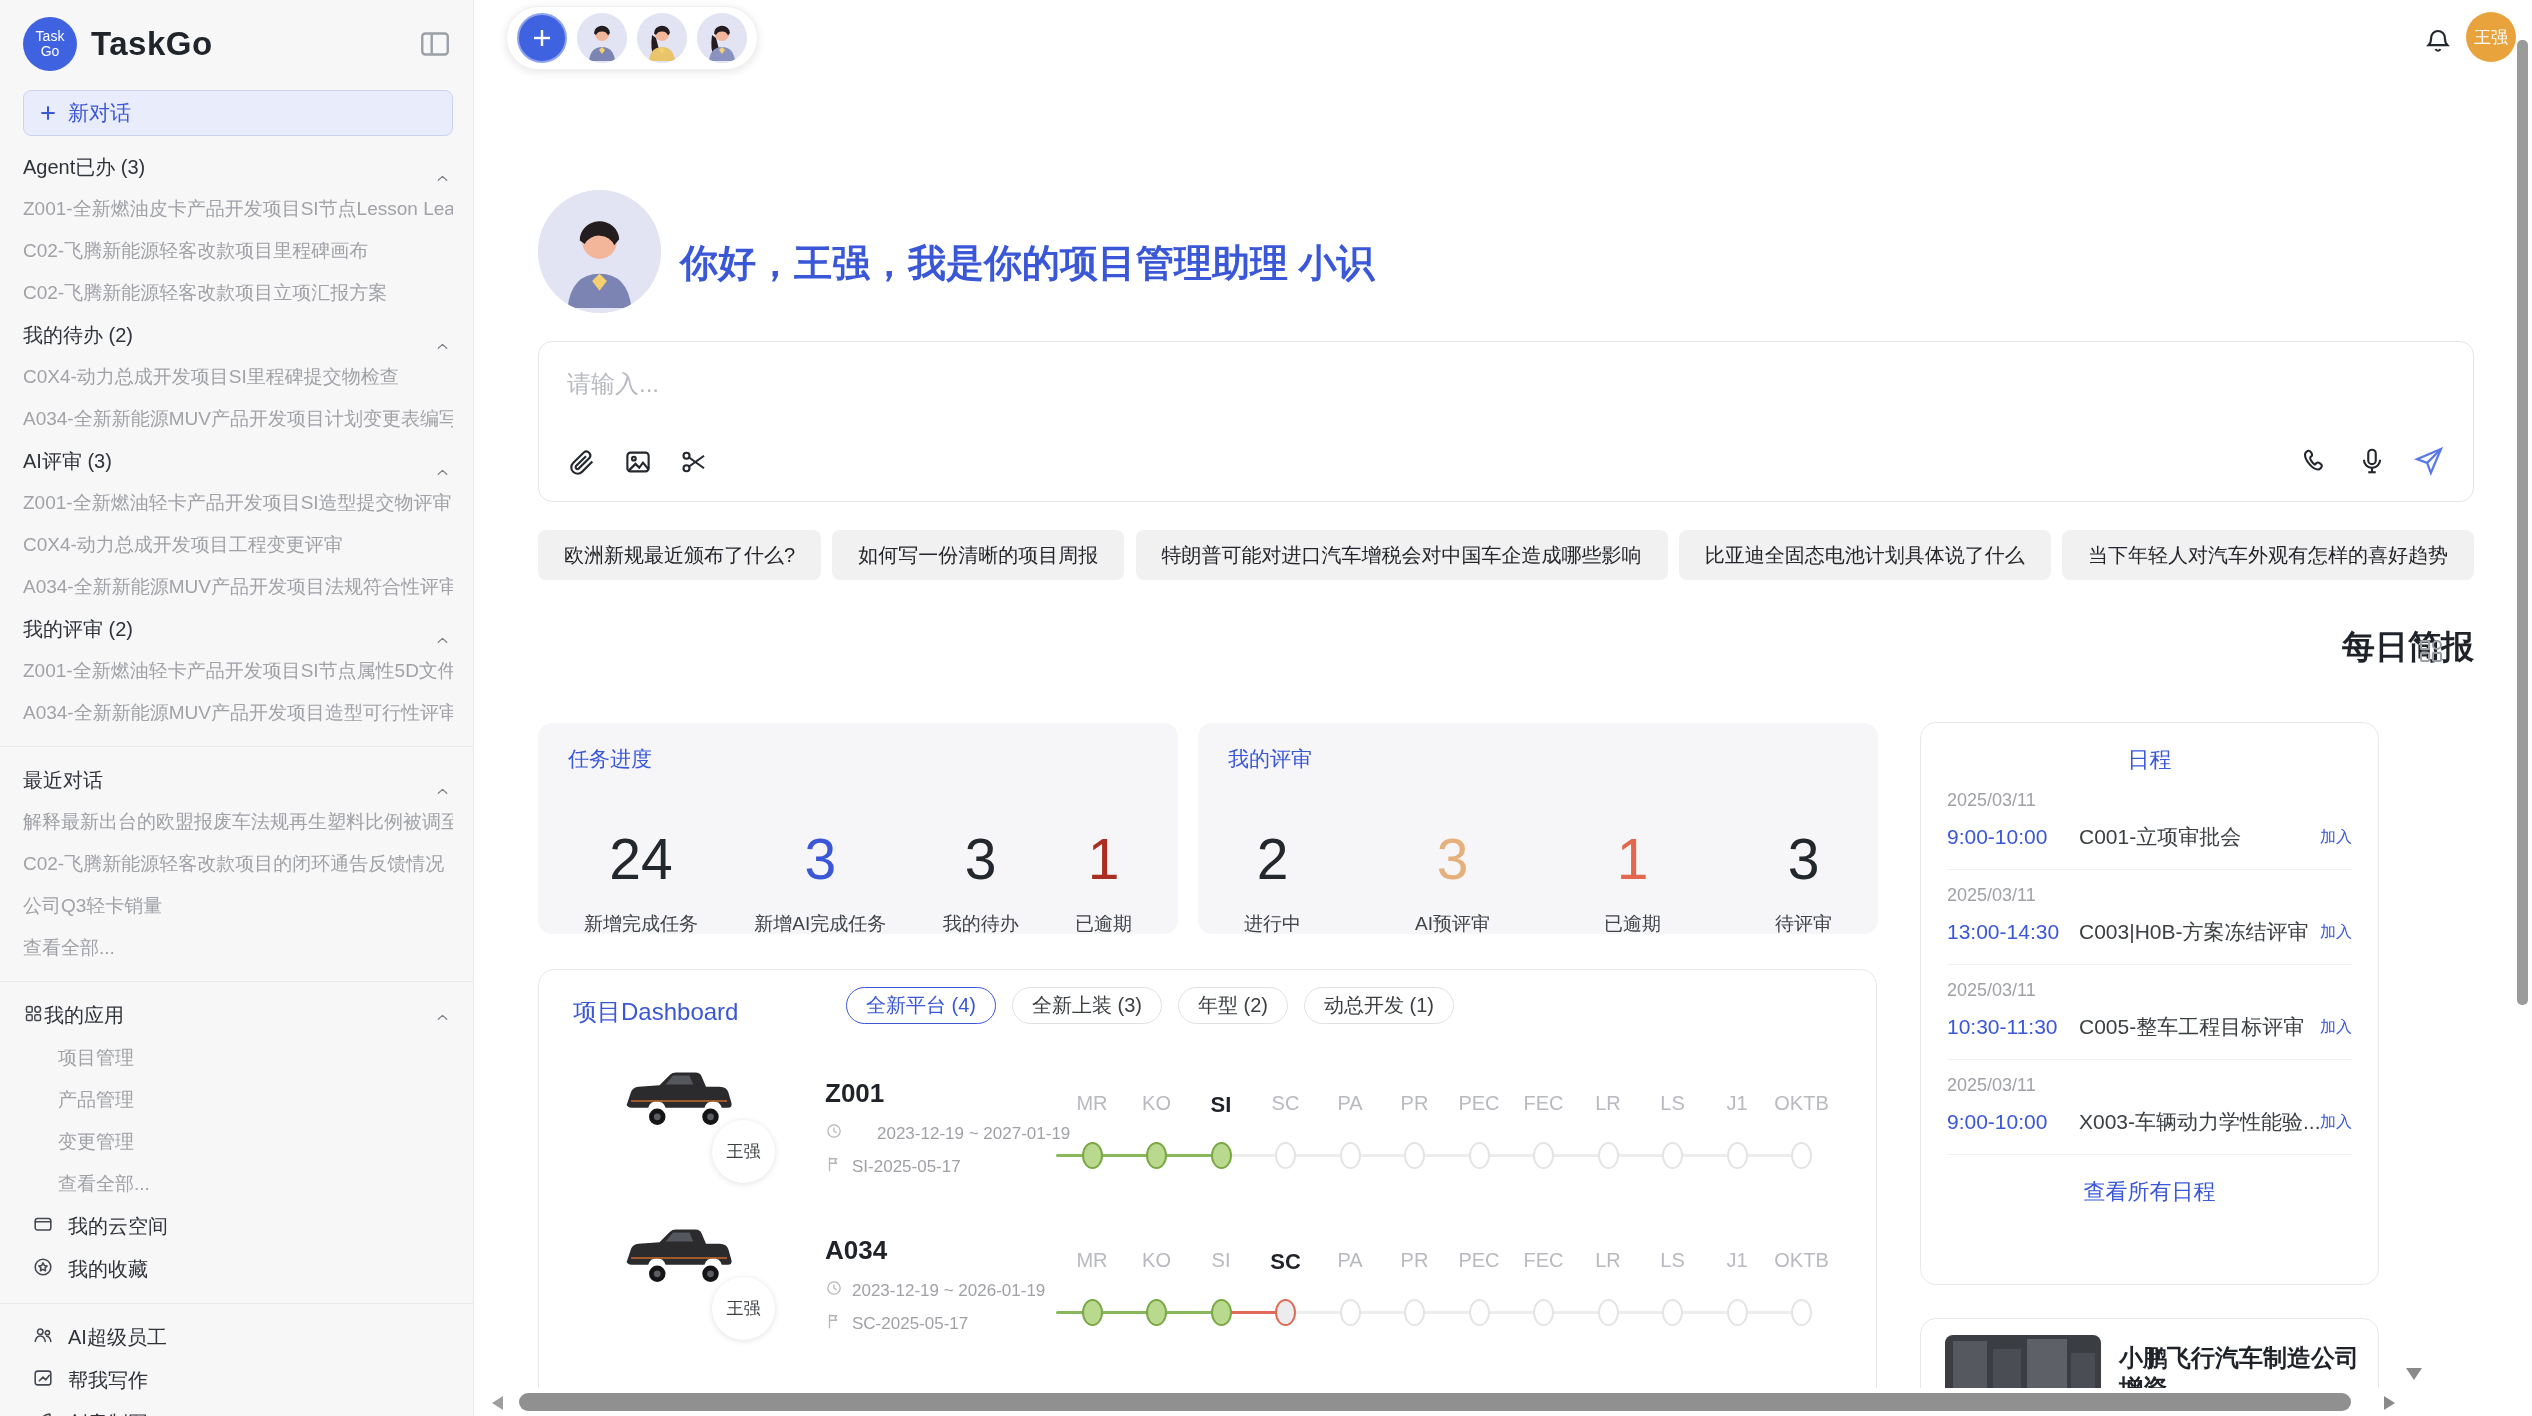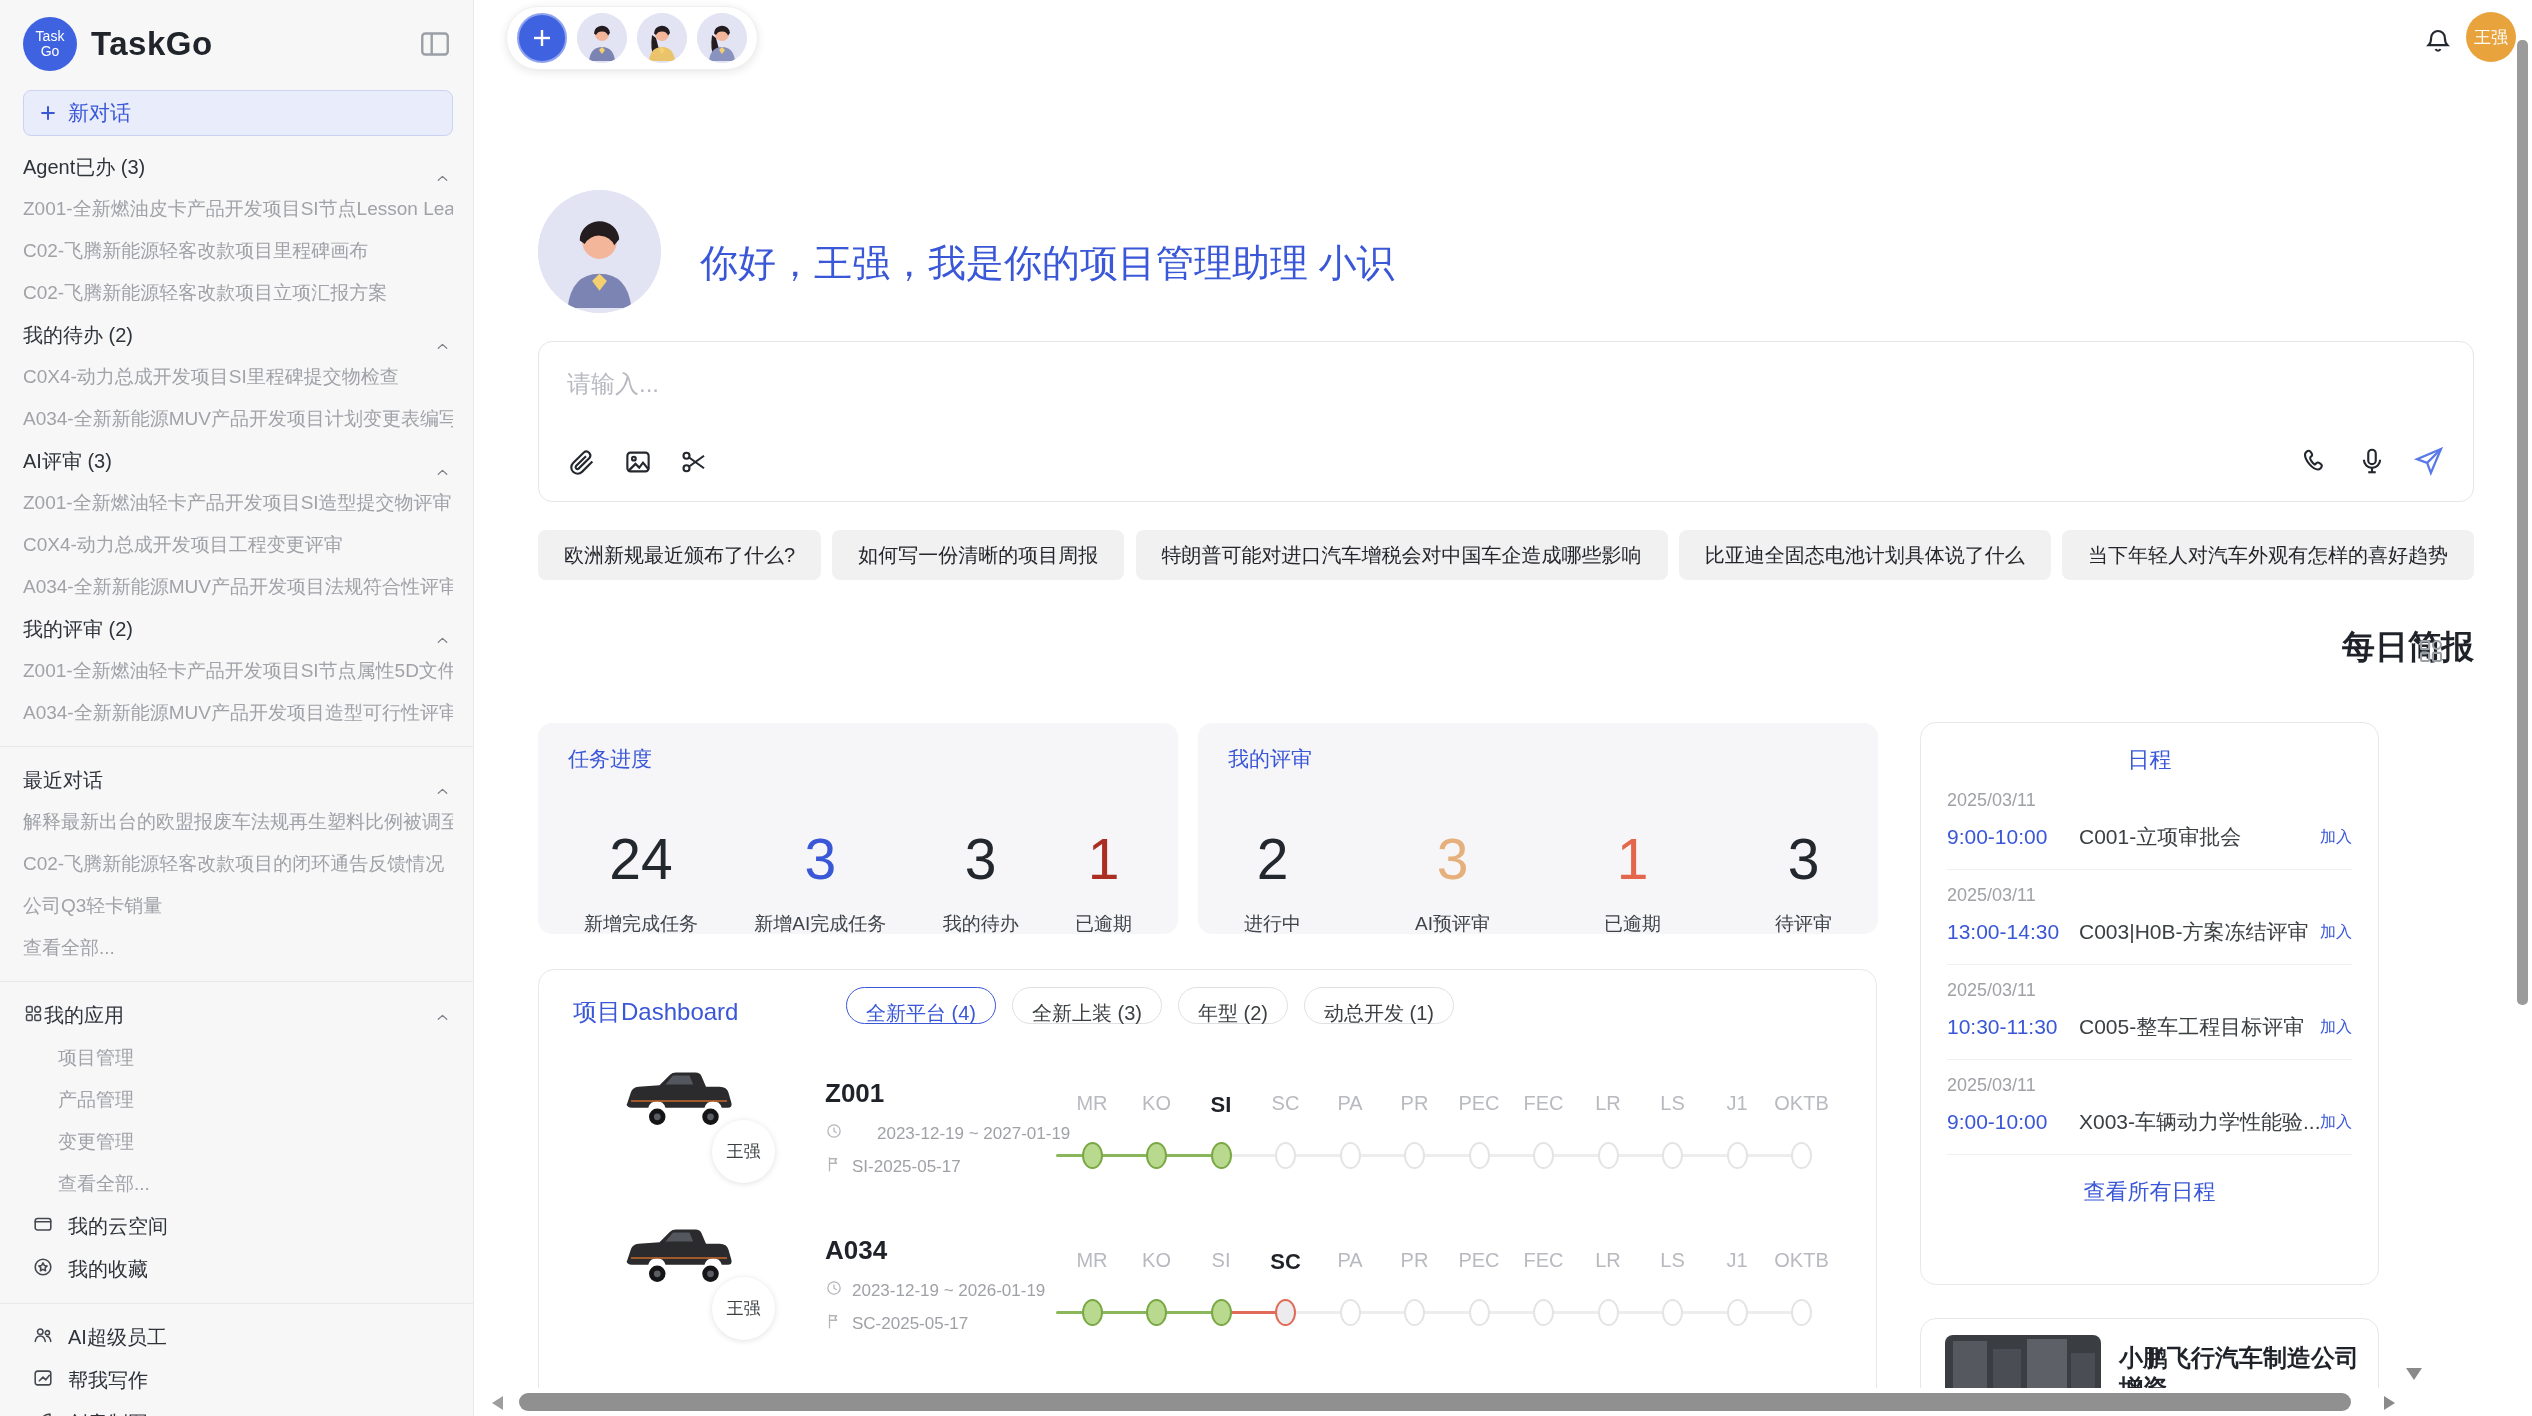--- a/index.html
+++ b/index.html
@@ -44,21 +44,21 @@
   .avatar-s { width:50px; height:50px; border-radius:50%; overflow:hidden; background:#e2e3f3;
     box-shadow:0 0 0 2px #fff; cursor:pointer; }
   .bell { position:absolute; left:2423px; top:26px; cursor:pointer; }
   .user-badge { position:absolute; left:2466px; top:12px; width:50px; height:50px; border-radius:50%;
     background:#e8a33d; color:#fff; font-size:17px; display:flex; align-items:center;
     justify-content:center; cursor:pointer; }
 
   
   .greet-avatar { position:absolute; left:538px; top:190px; width:123px; height:123px;
     border-radius:50%; overflow:hidden; background:#e2e3f3; }
-  .greet-text { position:absolute; left:700px; top:238px; font-size:38px; font-weight:400;
+  .greet-text { position:absolute; left:680px; top:238px; font-size:38px; font-weight:700;
     color:#3a57d7; }
 
   
   .composer { position:absolute; left:538px; top:341px; width:1936px; height:161px;
     background:#fff; border:1px solid #e4e6ea; border-radius:14px; }
   .composer input { position:absolute; left:28px; top:22px; width:1500px; height:40px; border:none;
     outline:none; font-size:24px; color:#23272e; font-family:inherit; background:transparent; }
   .composer input::placeholder { color:#b8bac0; }
   .comp-icons-l { position:absolute; left:28px; bottom:20px; display:flex; gap:26px; }
   .comp-icons-r { position:absolute; right:28px; bottom:20px; display:flex; gap:26px; align-items:center; }
@@ -82,21 +82,21 @@
   .stat { text-align:center;margin-top:36px; }
   .stat .num { font-size:57px; font-weight:500; line-height:64px; }
   .stat .lbl { font-size:19px; color:#3f434a; margin-top:20px; }
 
   
   .dash { position:absolute; left:538px; top:969px; width:1339px; height:560px; background:#fff;
     border:1px solid #e7e8eb; border-radius:16px; overflow:hidden; }
   .dash-title { position:absolute; left:34px; top:26px; font-size:24px; color:#3a57d7; }
   .dash-tabs { position:absolute; left:307px; top:17px; display:flex; gap:16px; }
   .tab { height:37px; line-height:35px; border:1px solid #e0e0e2; border-radius:19px;
-    padding:8px 19px; font-size:20px; color:#3c4043; background:#fff; cursor:pointer; white-space:nowrap; }
+    padding:0 19px; font-size:20px; color:#3c4043; background:#fff; cursor:pointer; white-space:nowrap; }
   .tab.active { border:1.5px solid #3a57d7; color:#3a57d7; }
   .proj-row { position:absolute; left:0; width:1339px; height:160px; }
   .proj-car { position:absolute; left:80px; top:0; width:120px; height:78px; }
   .proj-owner { position:absolute; left:173px; top:64px; width:63px; height:63px; border-radius:50%;
     background:#fff; box-shadow:0 1px 6px rgba(0,0,0,.12); display:flex; align-items:center;
     justify-content:center; font-size:17px; color:#3c4043; }
   .proj-code { position:absolute; left:286px; top:22px; font-size:26px; font-weight:700; color:#1f2329; }
   .proj-meta { position:absolute; left:286px; display:flex; align-items:center; gap:9px;
     font-size:17px; color:#9fa1a6; white-space:nowrap; }
   .ms-label { position:absolute; width:90px; text-align:center; font-size:20px; color:#b8babf; }

